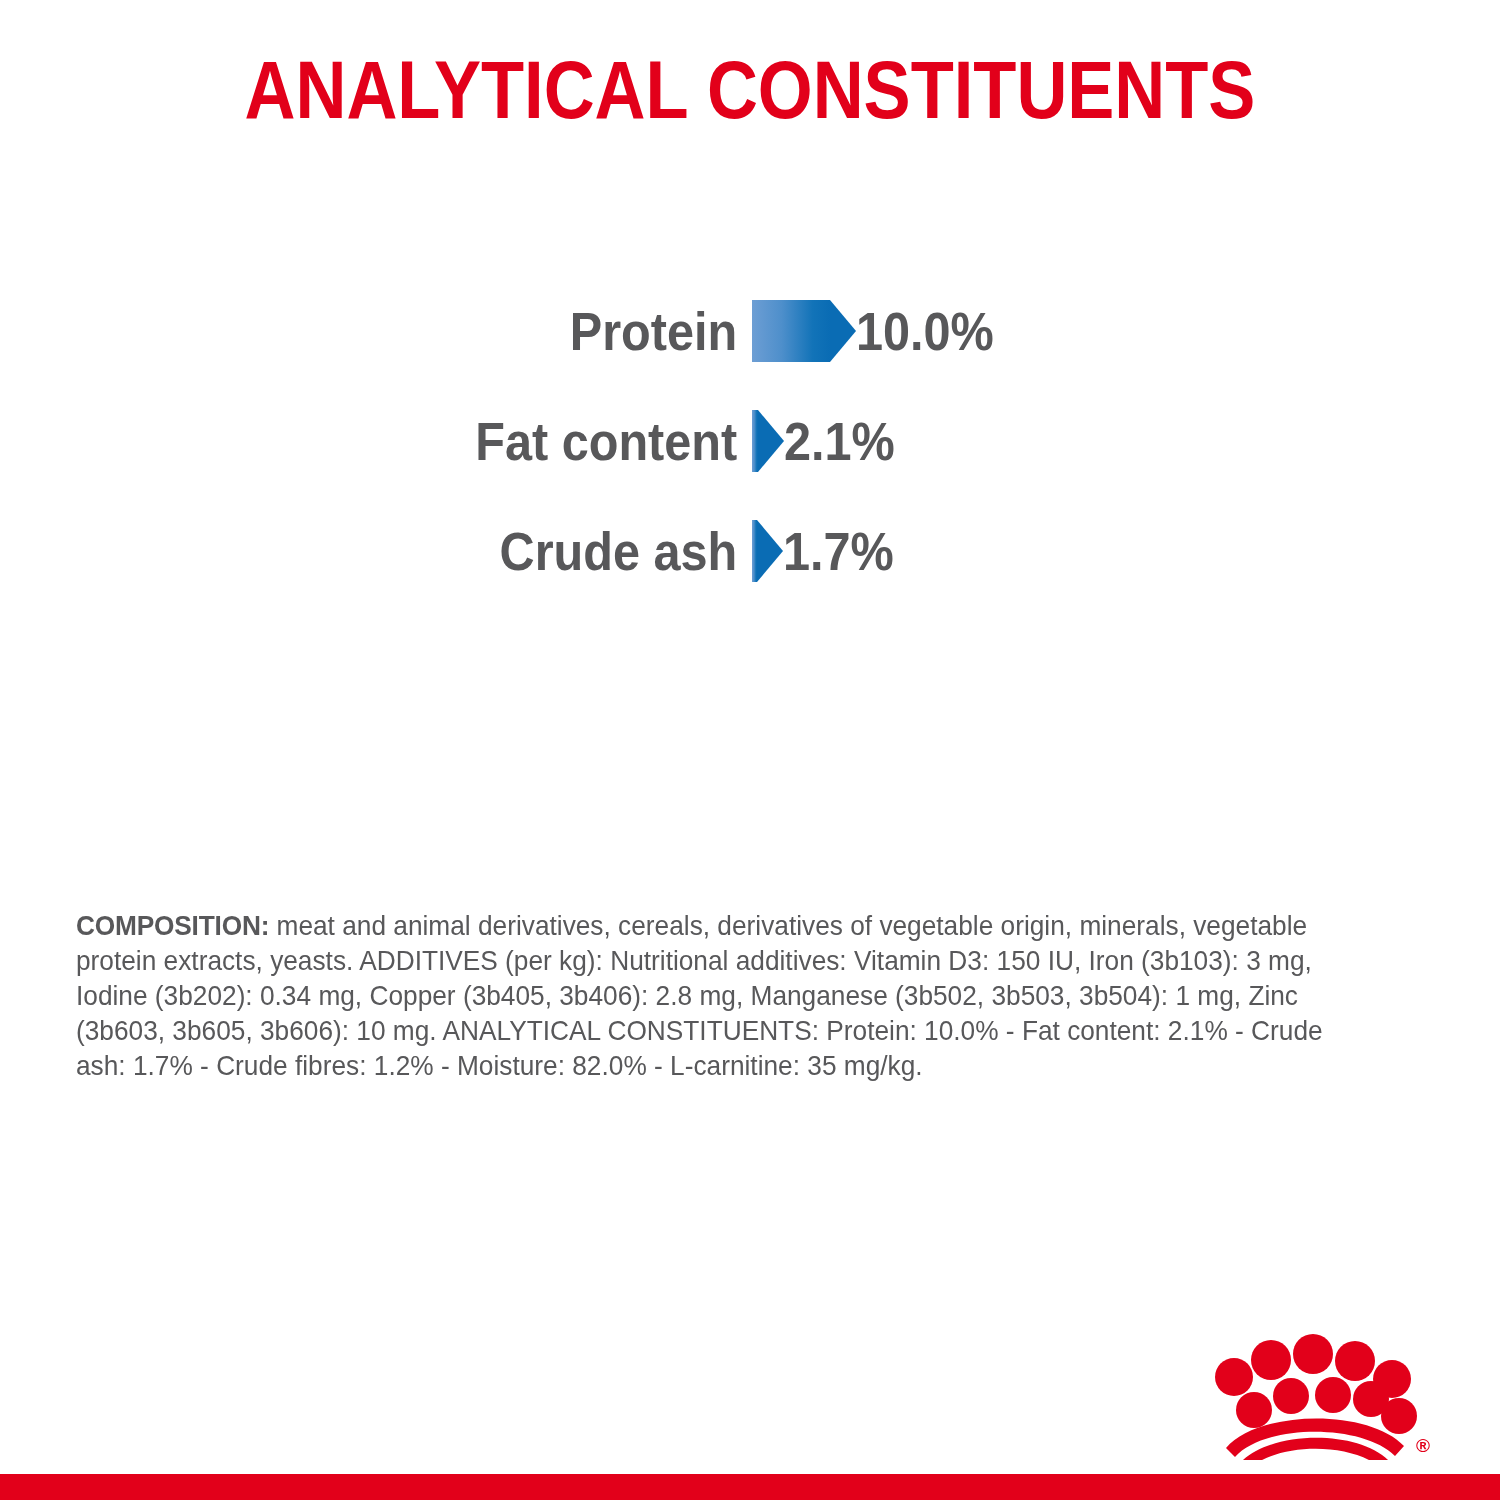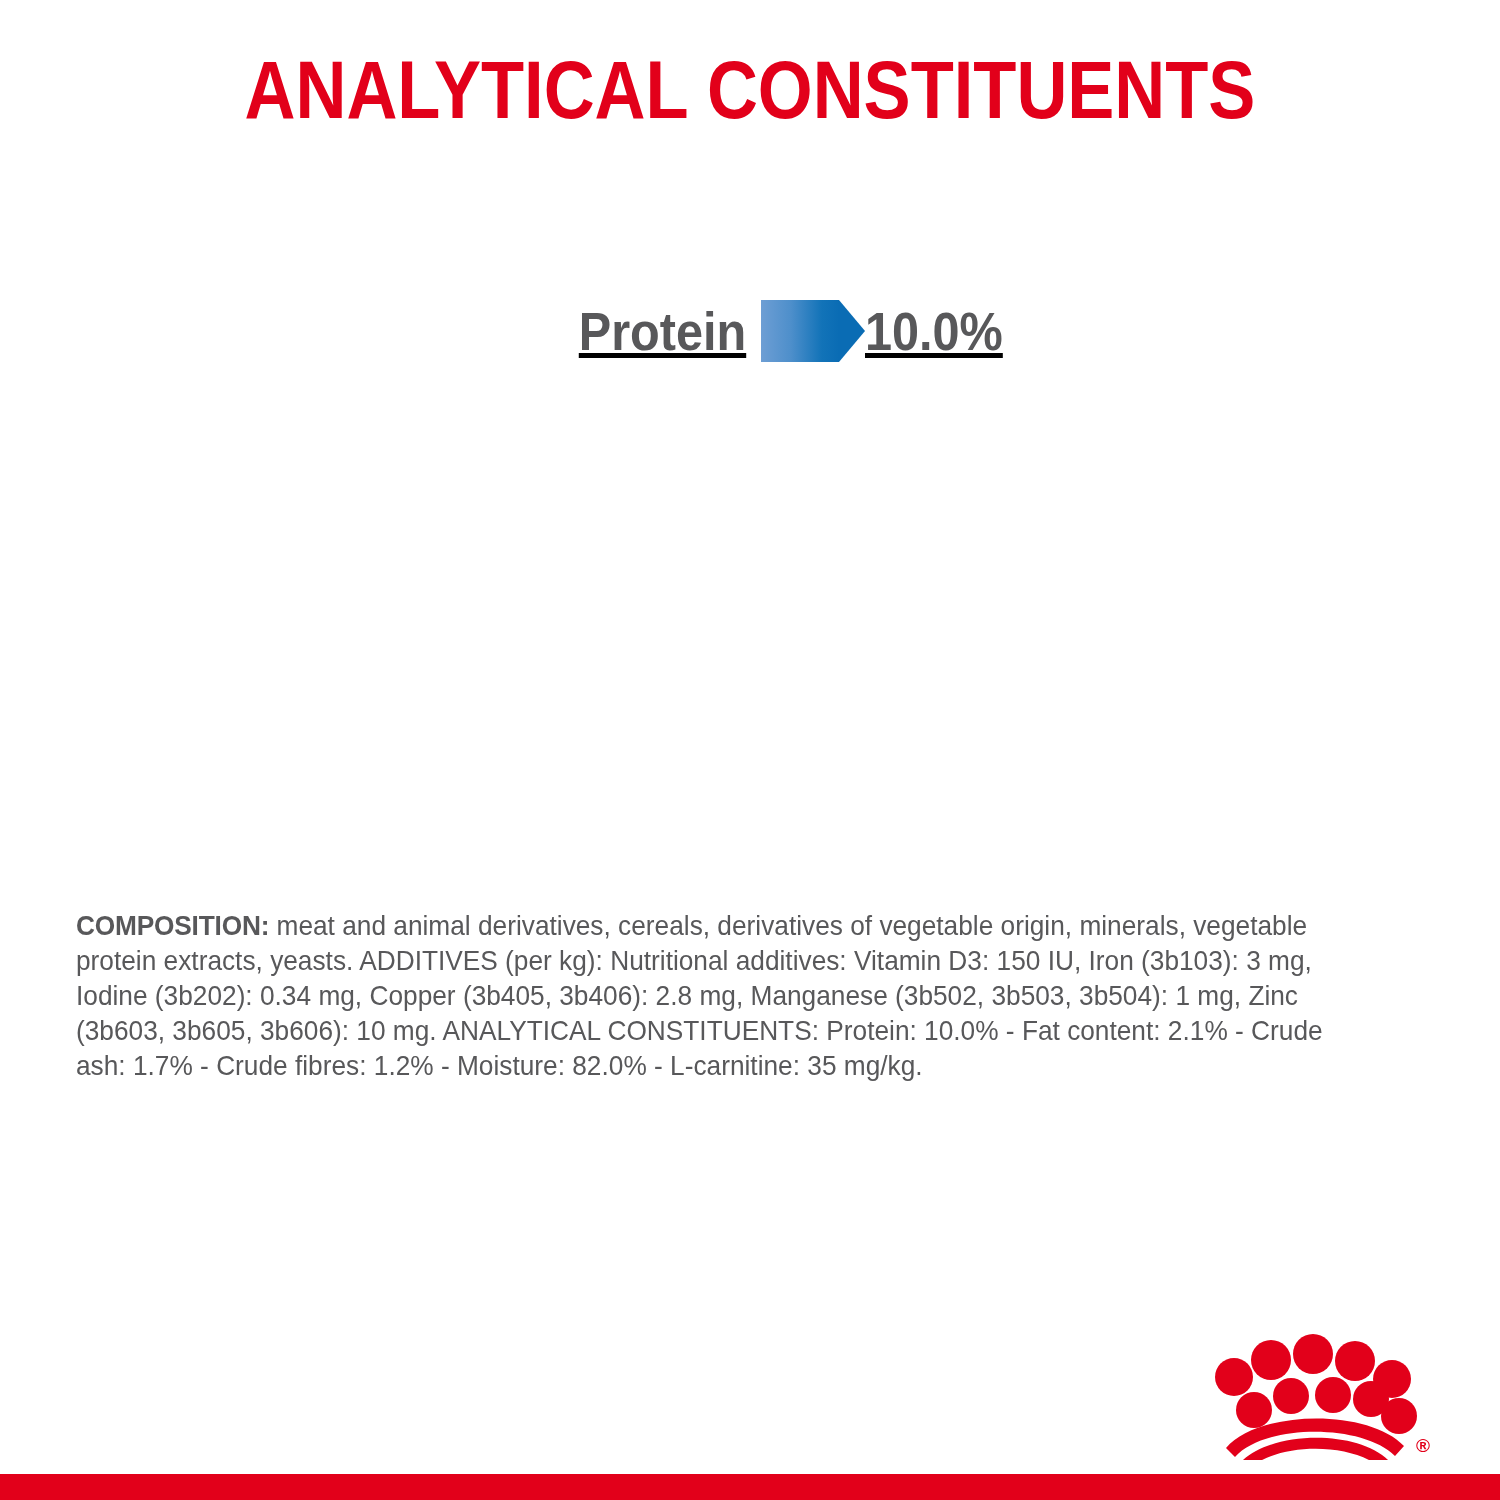--- a/index.html
+++ b/index.html
@@ -31,23 +31,22 @@
     line-height: 100px;
     transform: scaleX(0.86);
     transform-origin: center top;
     white-space: nowrap;
   }
 
   
   .constituents {
     position: absolute;
     top: 276px;
-    left: 13px;
+    left: 4px;
     width: 1380px;
-    text-decoration: underline;
   }
   .row {
     display: flex;
     align-items: center;
     height: 110px;
   }
   .row-label {
     width: 735px;
     text-align: right;
     color: #58585a;
@@ -156,21 +155,35 @@
 <div class="constituents">
 
   <div class="row">
     <div class="row-label">Protein</div>
     <div class="row-bar-wrap">
       <div class="bar" style="width:78px"></div>
     </div>
     <div class="row-value">10.0%</div>
   </div>
 
-
+  <div class="row">
+    <div class="row-label">Fat content</div>
+    <div class="row-bar-wrap">
+      <div class="bar thin" style="width:6px"></div>
+    </div>
+    <div class="row-value">2.1%</div>
+  </div>
+
+  <div class="row">
+    <div class="row-label">Crude ash</div>
+    <div class="row-bar-wrap">
+      <div class="bar thin" style="width:5px"></div>
+    </div>
+    <div class="row-value">1.7%</div>
+  </div>
 
 
 
 </div>
 
 <div class="composition"><b>COMPOSITION:</b><span> meat and animal derivatives, cereals, derivatives of vegetable origin, minerals, vegetable protein extracts, yeasts. ADDITIVES (per kg): Nutritional additives: Vitamin D3: 150 IU, Iron (3b103): 3 mg, Iodine (3b202): 0.34 mg, Copper (3b405, 3b406): 2.8 mg, Manganese (3b502, 3b503, 3b504): 1 mg, Zinc (3b603, 3b605, 3b606): 10 mg. ANALYTICAL CONSTITUENTS: Protein: 10.0% - Fat content: 2.1% - Crude ash: 1.7% - Crude fibres: 1.2% - Moisture: 82.0% - L-carnitine: 35 mg/kg.</span></div>
 
 <div class="logo">
   <svg viewBox="0 0 225 130" width="225" height="130" aria-hidden="true">
     <g fill="#e2001a">

